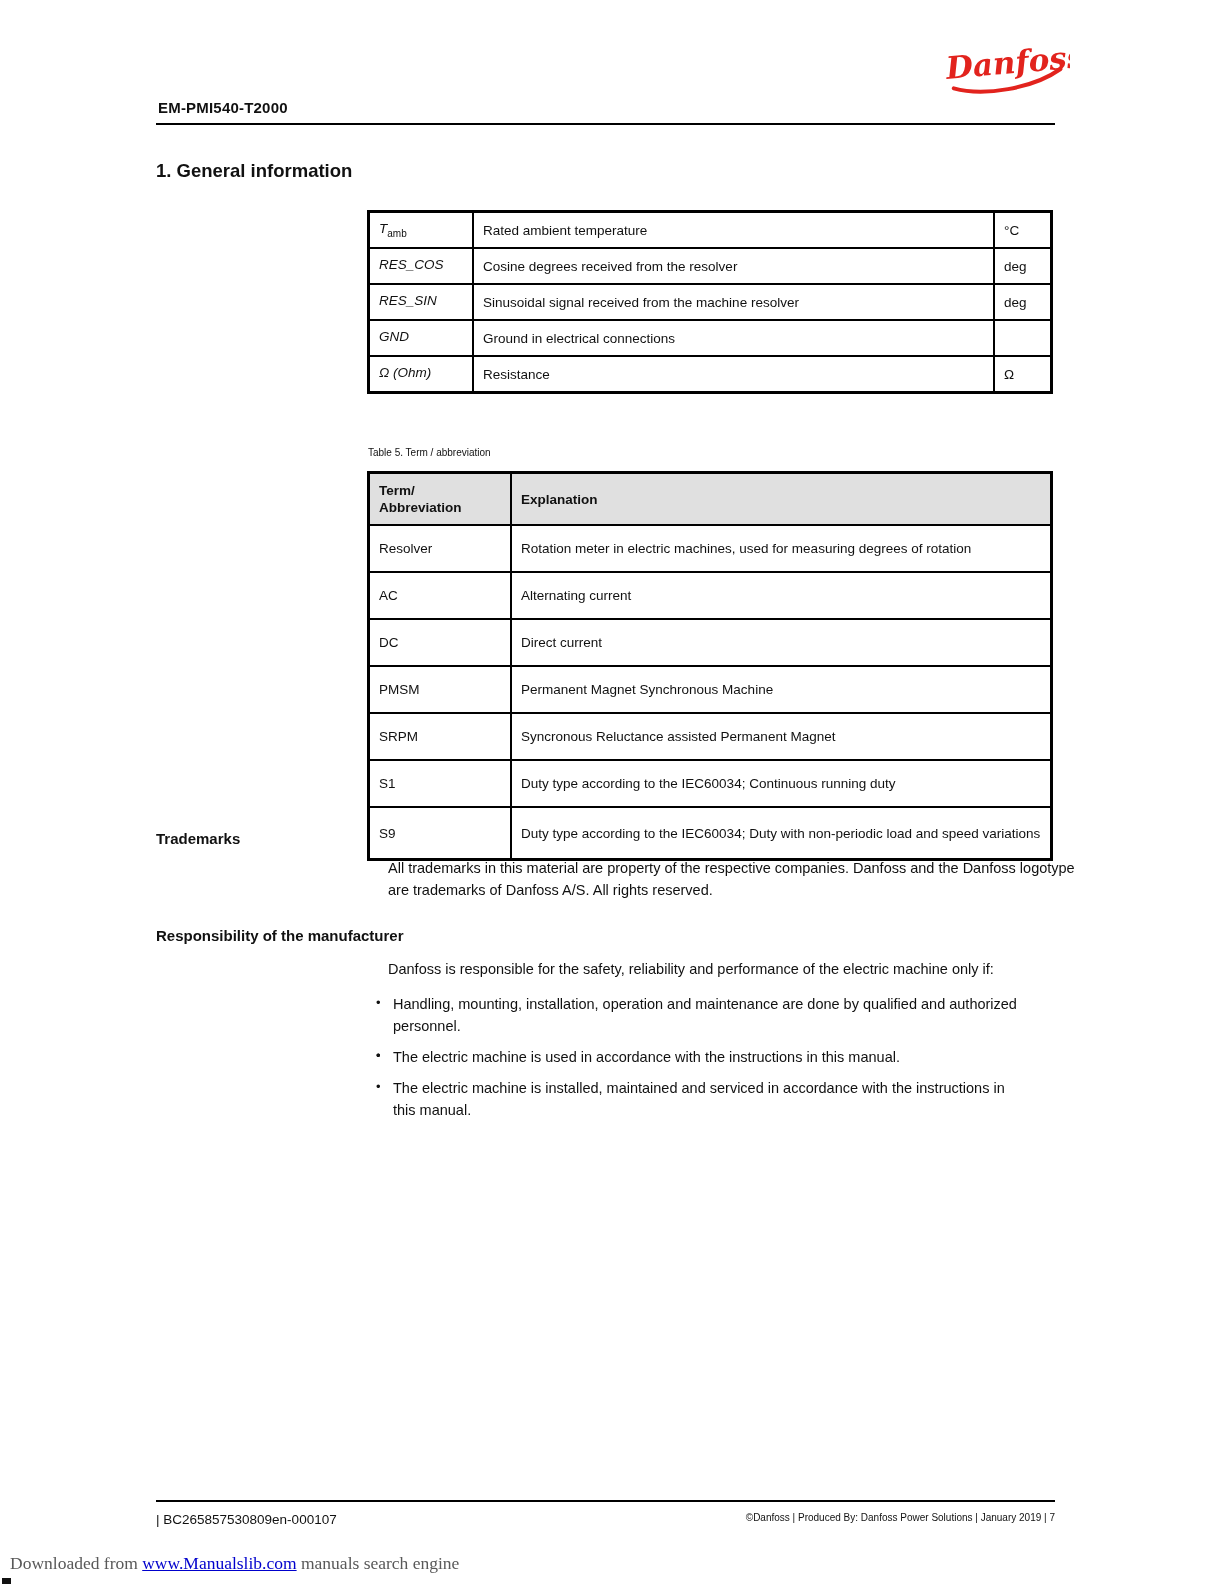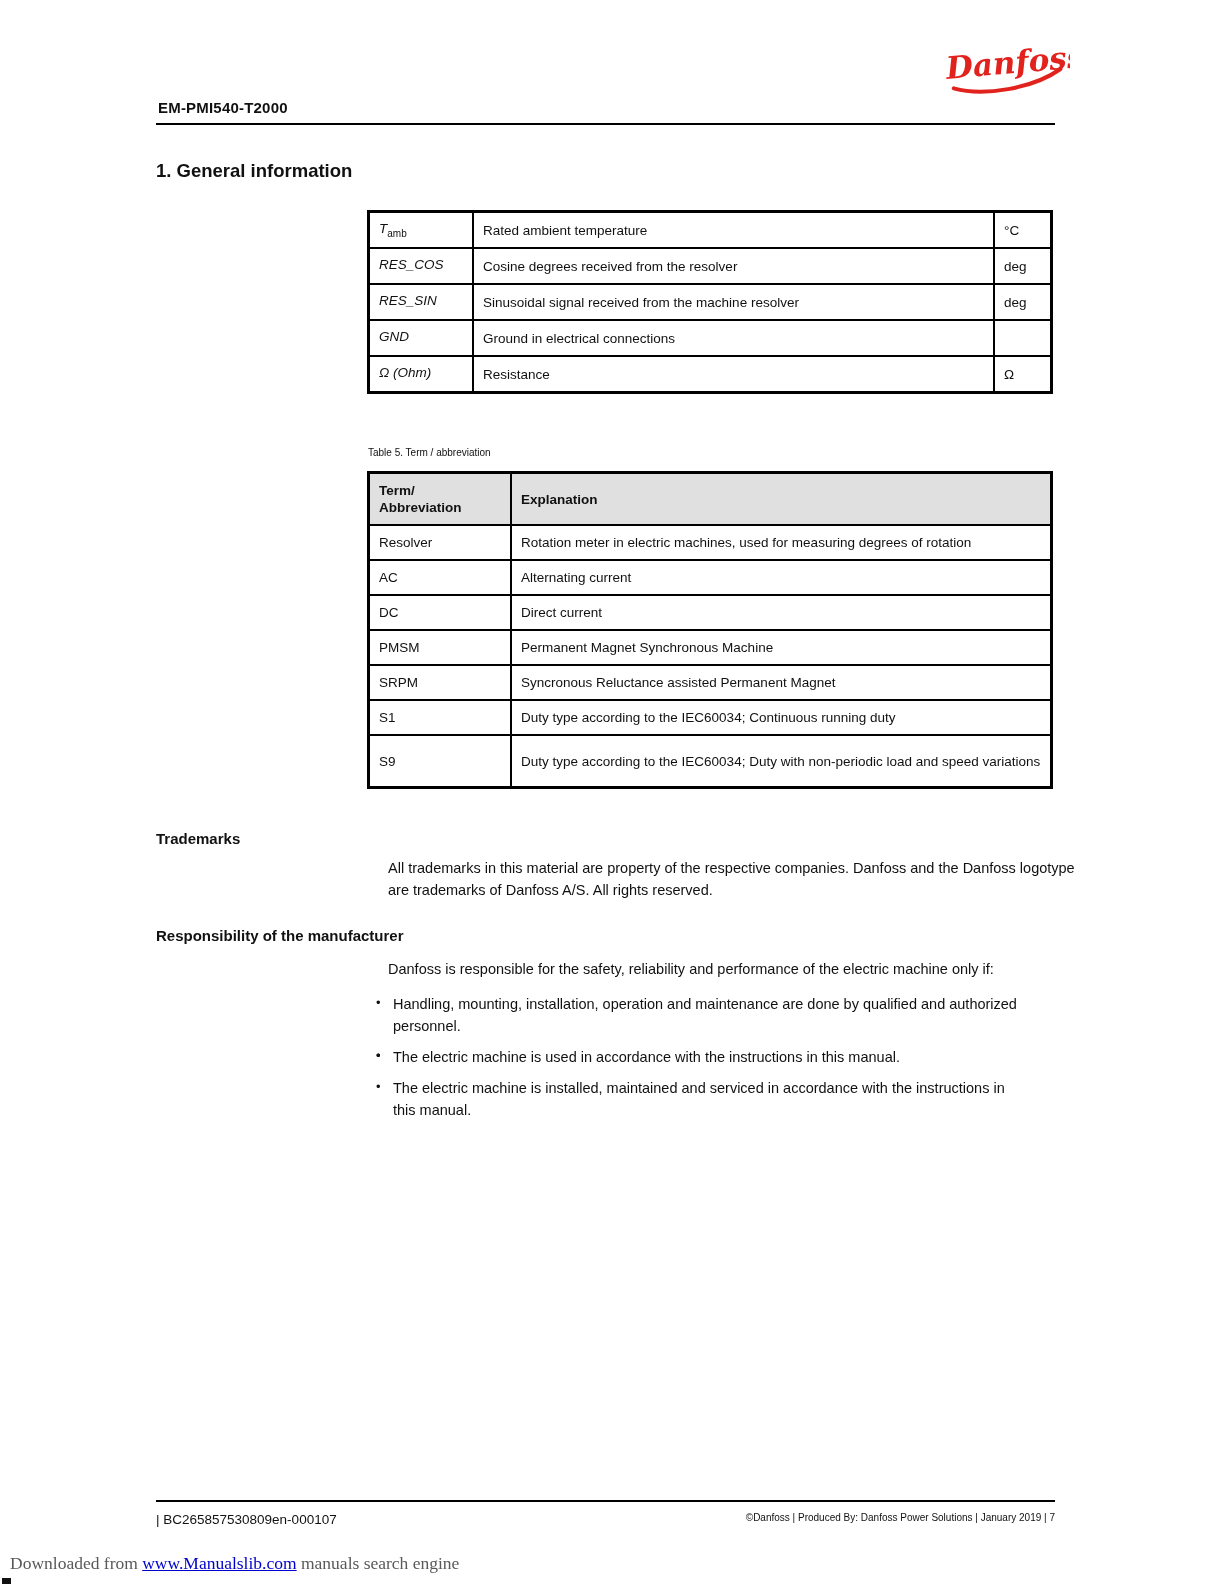--- a/index.html
+++ b/index.html
@@ -25,21 +25,21 @@
   
   table { border-collapse:collapse; table-layout:fixed; position:absolute; left:368px; width:682px; background:#fff; }
   table, td, th { border:2px solid #000; }
   .t1 { top:211px; box-shadow:0 0 0 1px #000; }
   .t2 { top:472px; box-shadow:0 0 0 1px #000; }
   td, th { padding:4px 9px; vertical-align:middle; font-size:13.5px; text-align:left; overflow:hidden; }
   .t1 td { height:36px; }
   .t1 .term { font-style:italic; }
   .t1 .term sub { font-style:normal; font-size:10px; }
   .t2 th { height:52px; background:#e0e0e0; font-weight:bold; }
-  .t2 td { height:35px; }
+  .t2 td { height:47px; }
   .t2 tr.tall td { height:52px; }
   .hdr-line { display:block; line-height:17px; }
 
   .caption { position:absolute; left:368px; top:447px; font-size:10px; }
 
   
   .side-head { position:absolute; left:156px; font-size:15px; font-weight:bold; }
   .para { position:absolute; left:388px; font-size:14.5px; line-height:22px; }
   .tm-head { top:830px; }
   .tm-para { top:857px; width:688px; }

